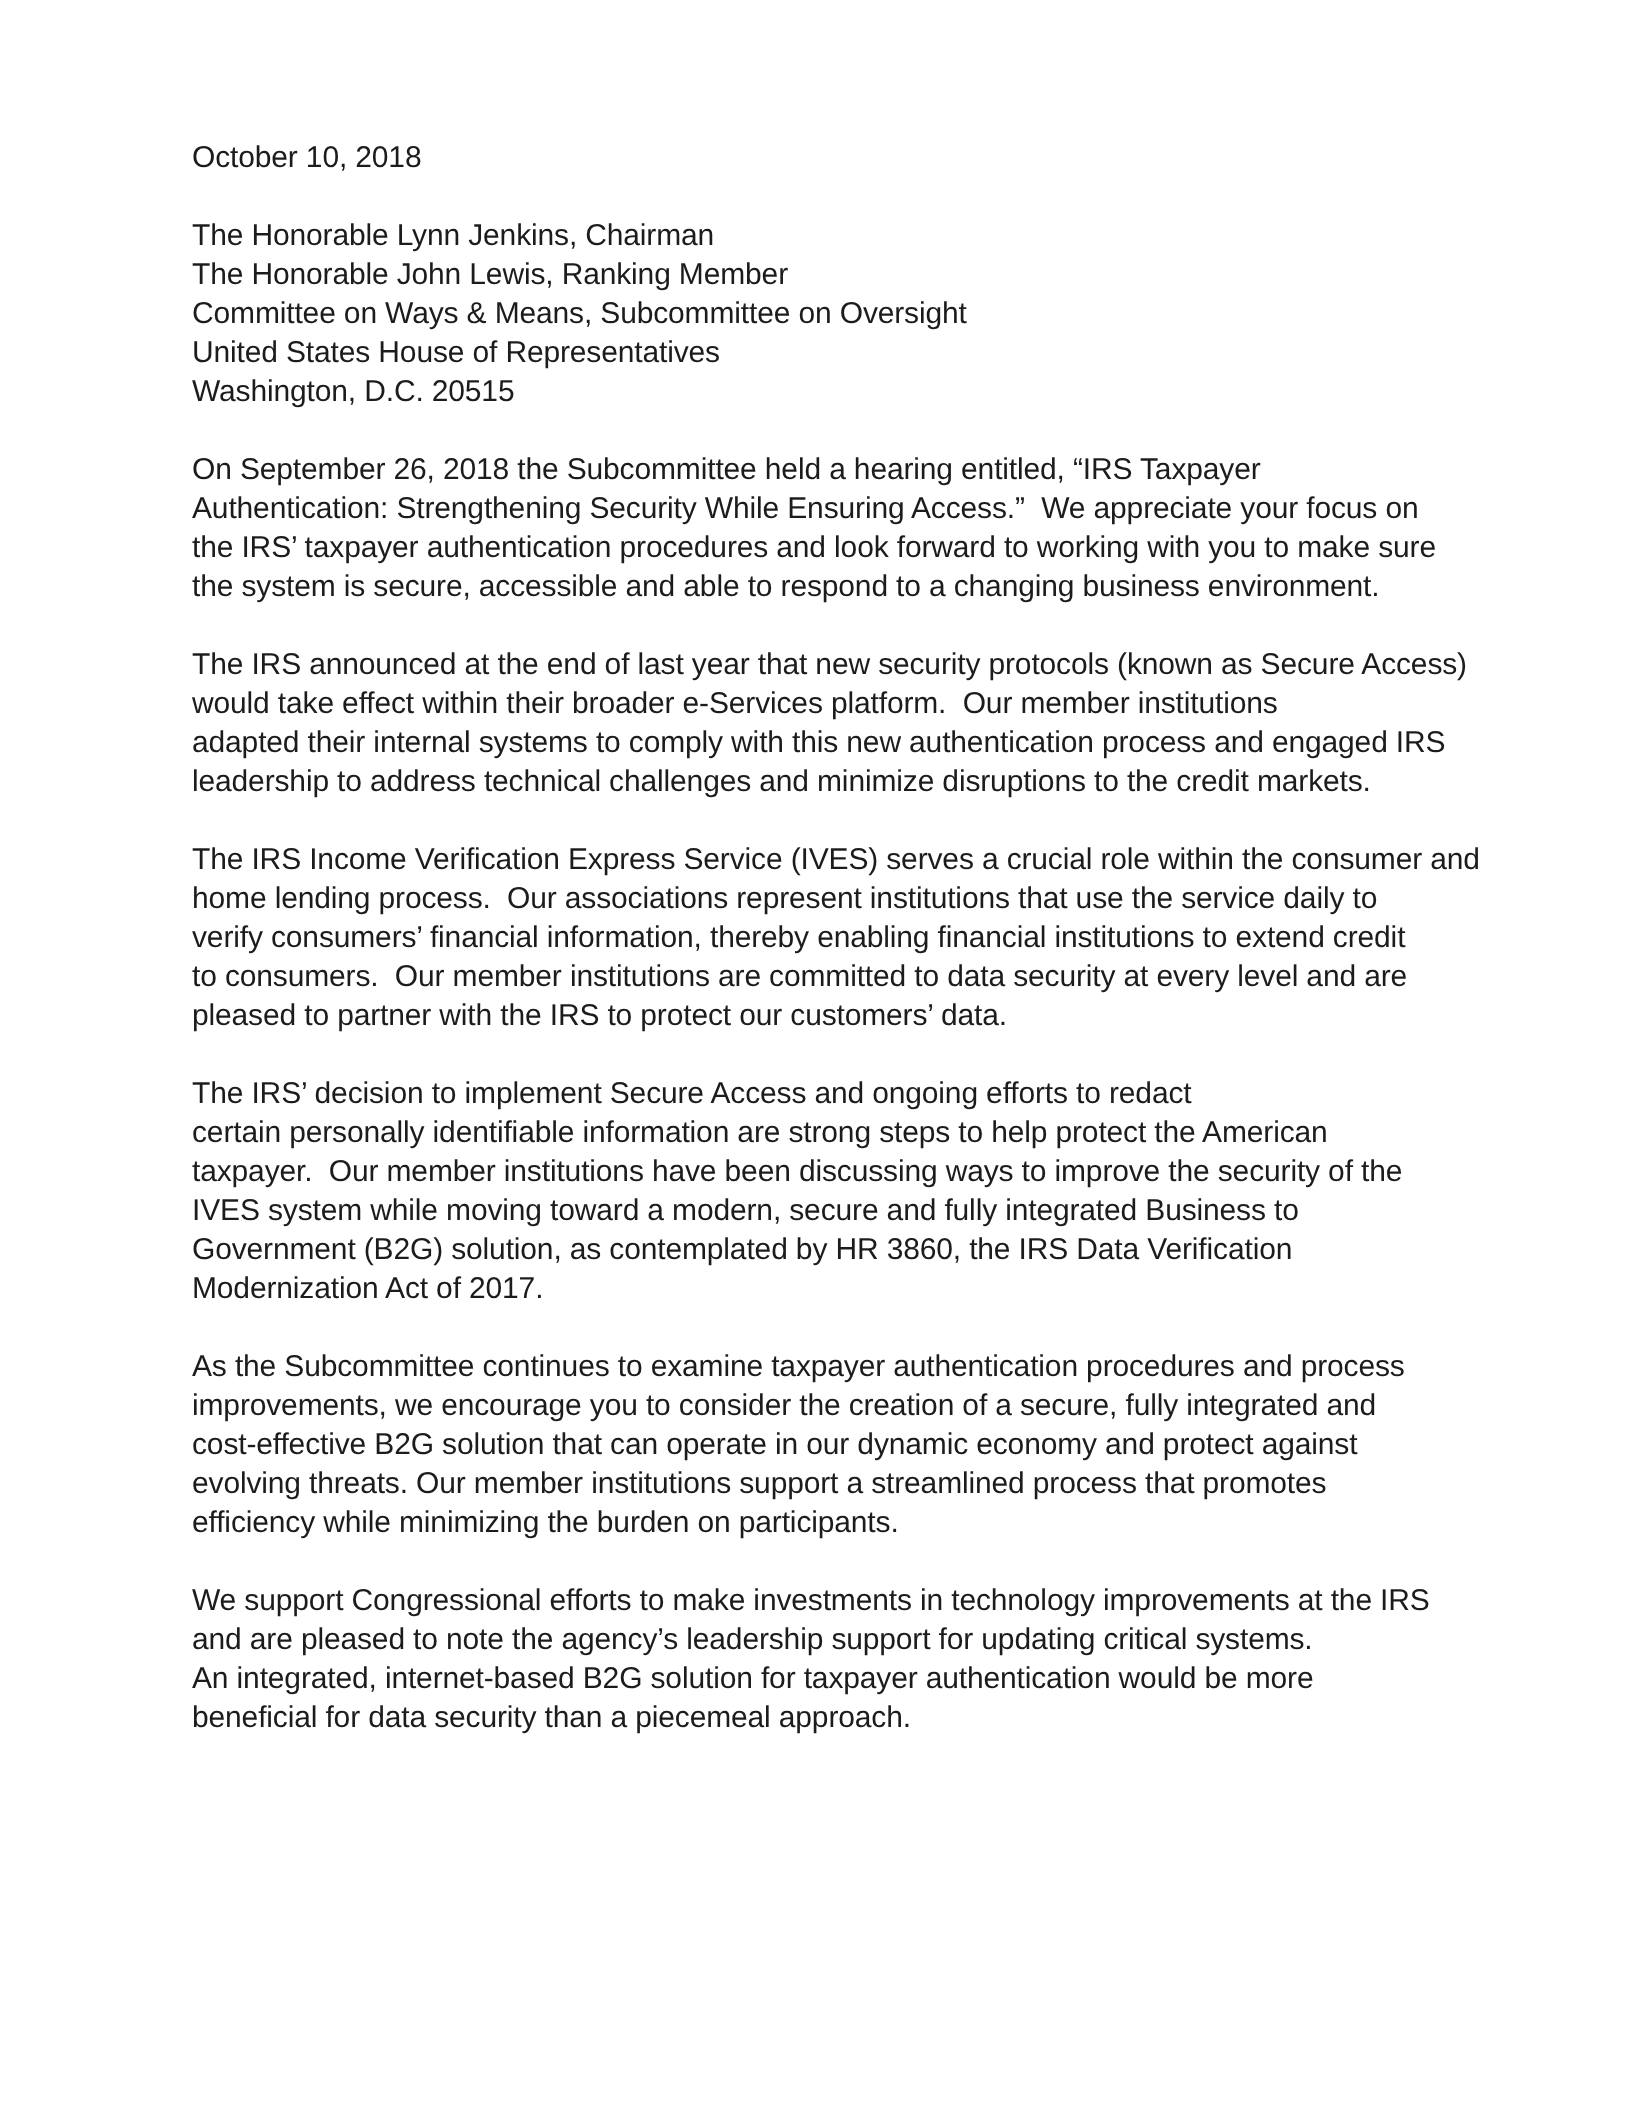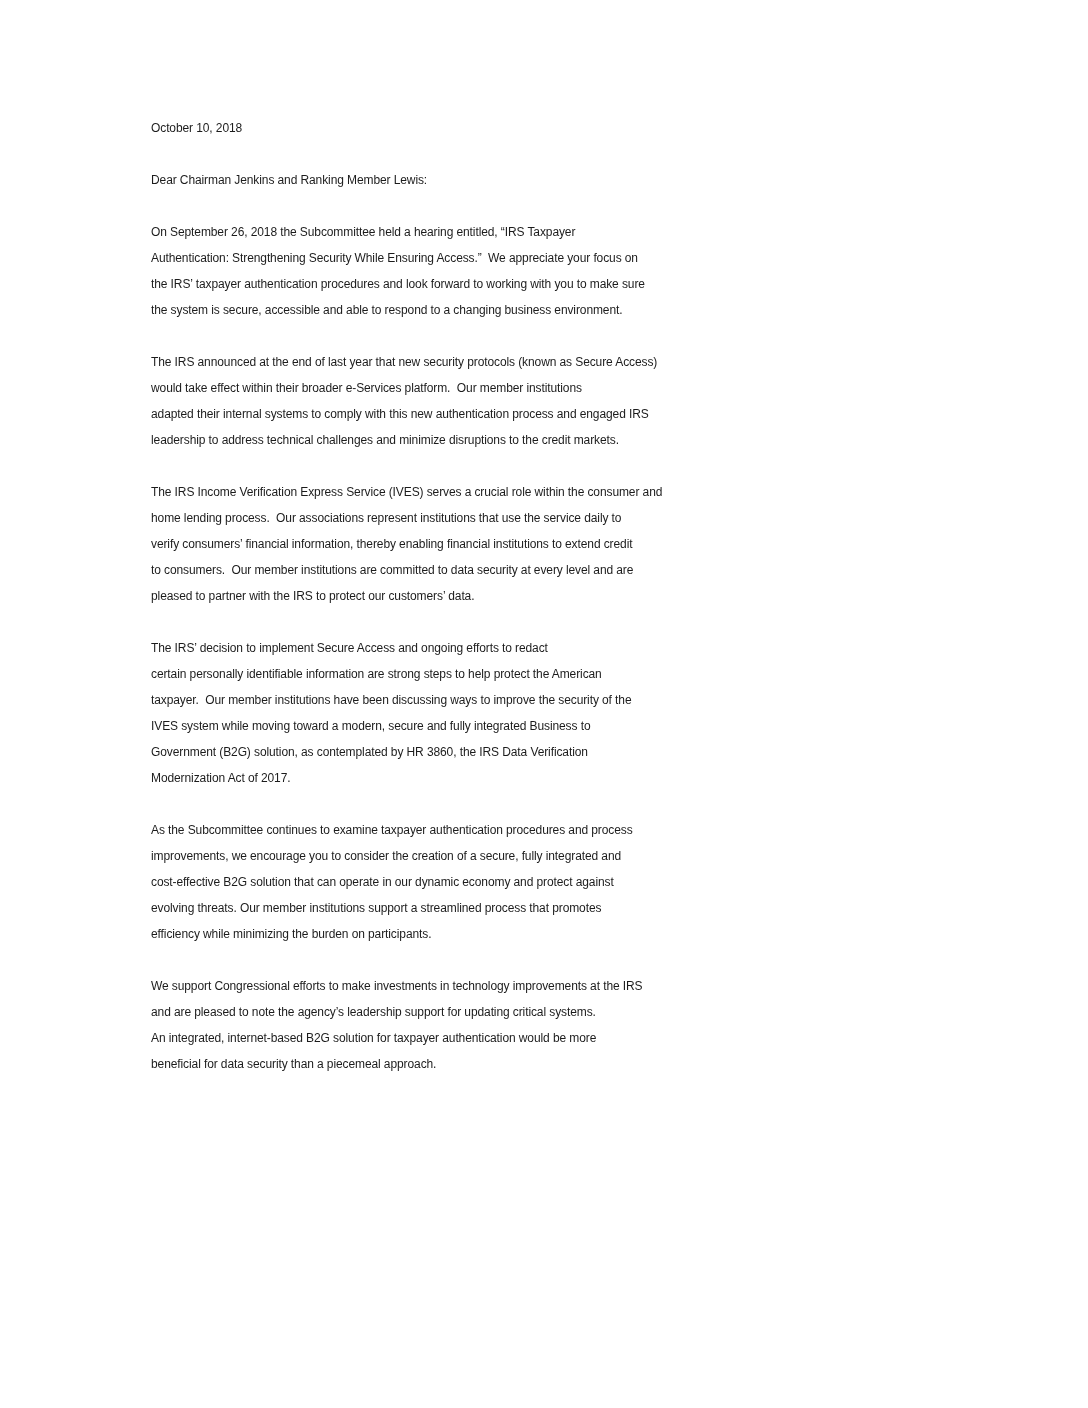--- a/index.html
+++ b/index.html
@@ -10,41 +10,44 @@
   .page {
     position: relative;
     width: 1088px;
     min-height: 1408px;
     background: #ffffff;
     box-sizing: border-box;
     font-family: "Liberation Sans", "DejaVu Sans", sans-serif;
     color: #1c1c1c;
   }
   .content {
-    padding: 115px 118px 40px 128px;
-    font-size: 12px;
+    padding: 92px 118px 40px 128px;
+    font-size: 20px;
     line-height: 26px;
     letter-spacing: -0.1px;
-    margin-left: 23px;
   }
   .block {
     margin: 0 0 26px 0;
     white-space: pre;      
   }
   .block:last-child {
     margin-bottom: 0;
   }
 </style>
 </head>
 <body>
 
 <div class="page">
   <div class="content">
     <div class="block">October 10, 2018</div>
-    <div class="block">Dear Chairman Jenkins and Ranking Member Lewis:</div>
+    <div class="block">The Honorable Lynn Jenkins, Chairman
+The Honorable John Lewis, Ranking Member
+Committee on Ways &amp; Means, Subcommittee on Oversight
+United States House of Representatives
+Washington, D.C. 20515</div>
     <div class="block">On September 26, 2018 the Subcommittee held a hearing entitled, “IRS Taxpayer
 Authentication: Strengthening Security While Ensuring Access.”  We appreciate your focus on
 the IRS’ taxpayer authentication procedures and look forward to working with you to make sure
 the system is secure, accessible and able to respond to a changing business environment.</div>
     <div class="block">The IRS announced at the end of last year that new security protocols (known as Secure Access)
 would take effect within their broader e-Services platform.  Our member institutions
 adapted their internal systems to comply with this new authentication process and engaged IRS
 leadership to address technical challenges and minimize disruptions to the credit markets.</div>
     <div class="block">The IRS Income Verification Express Service (IVES) serves a crucial role within the consumer and
 home lending process.  Our associations represent institutions that use the service daily to

